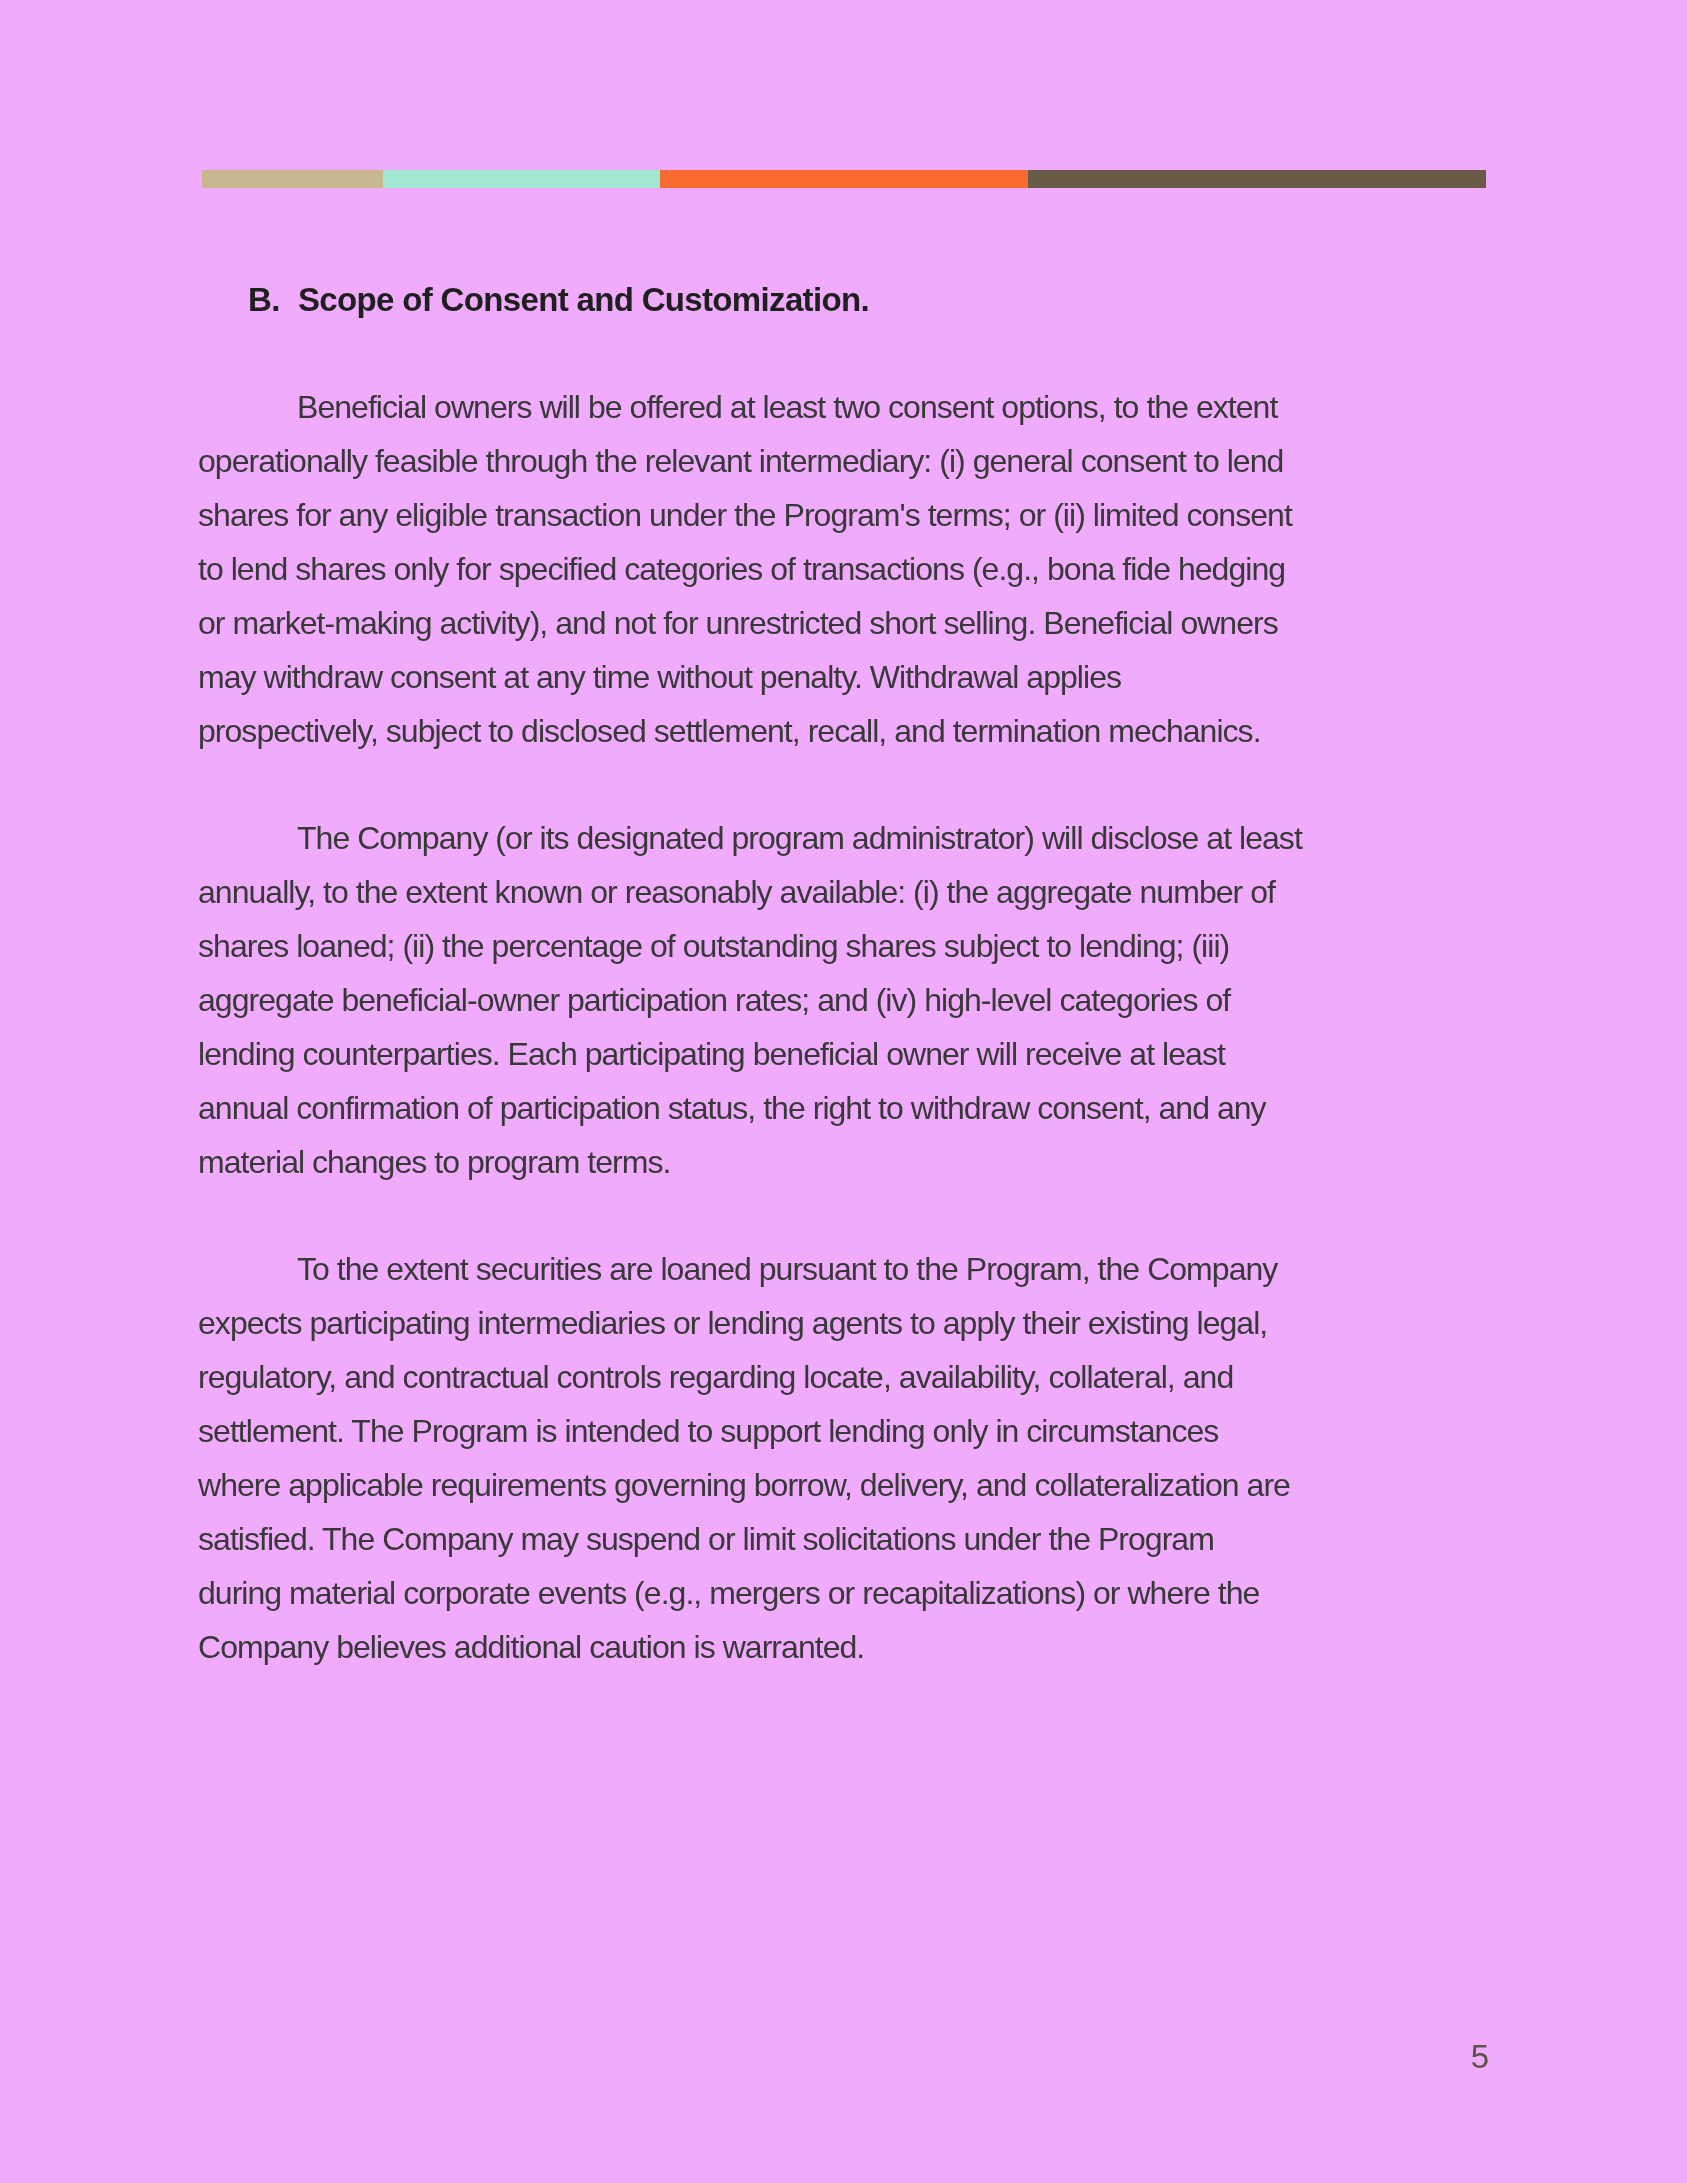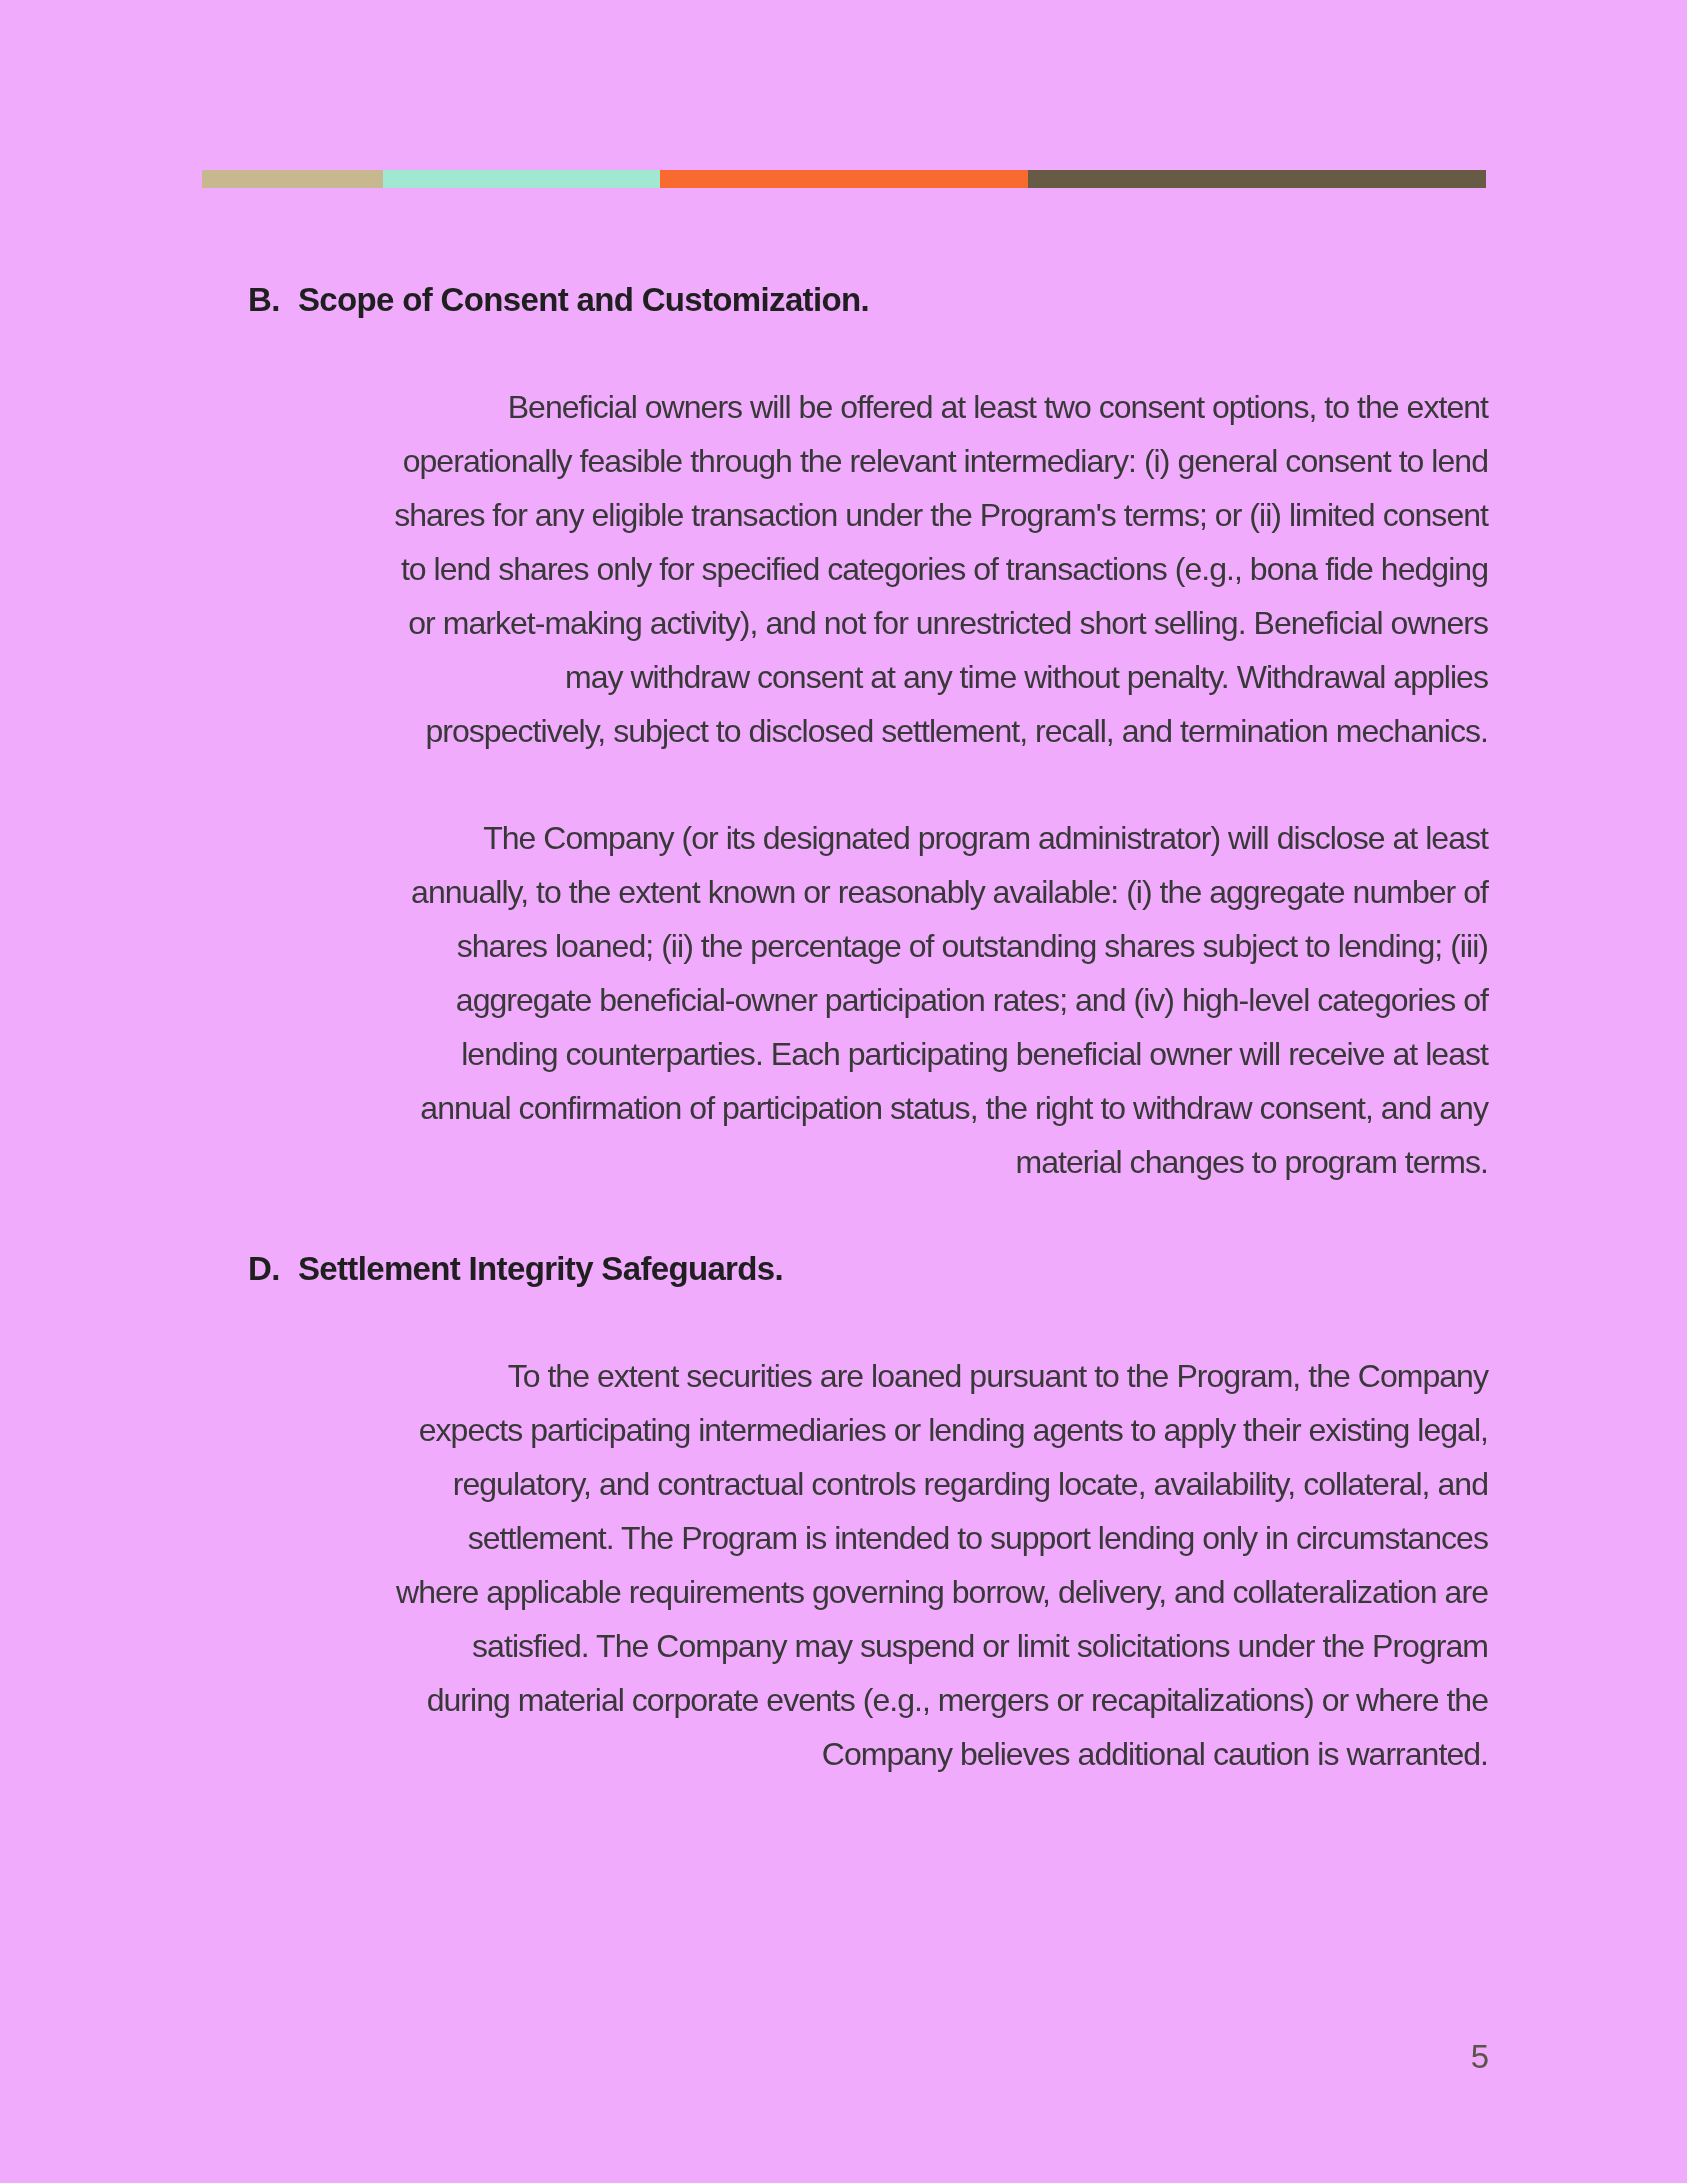--- a/index.html
+++ b/index.html
@@ -40,21 +40,20 @@
     letter-spacing:-0.02em;
   }
   .section-letter{
     display:inline-block;
     width:50px;
   }
   .body-text{
     margin:53px 0;
     white-space:pre;
     text-indent:99px;
-    text-align:right;
   }
   .page-number{
     position:absolute;
     top:2030px;
     right:198px;
     font-size:33px;
     line-height:54px;
     color:#5a5446;
   }
 </style>
@@ -84,23 +83,20 @@
 prospectively, subject to disclosed settlement, recall, and termination mechanics.</div>
 
     <div class="body-text">The Company (or its designated program administrator) will disclose at least
 annually, to the extent known or reasonably available: (i) the aggregate number of
 shares loaned; (ii) the percentage of outstanding shares subject to lending; (iii)
 aggregate beneficial-owner participation rates; and (iv) high-level categories of
 lending counterparties. Each participating beneficial owner will receive at least
 annual confirmation of participation status, the right to withdraw consent, and any
 material changes to program terms.</div>
 
-    <div class="section-heading">
-      <span class="section-letter">D.</span><span>Settlement Integrity Safeguards.</span>
-    </div>
     <div class="body-text">To the extent securities are loaned pursuant to the Program, the Company
 expects participating intermediaries or lending agents to apply their existing legal,
 regulatory, and contractual controls regarding locate, availability, collateral, and
 settlement. The Program is intended to support lending only in circumstances
 where applicable requirements governing borrow, delivery, and collateralization are
 satisfied. The Company may suspend or limit solicitations under the Program
 during material corporate events (e.g., mergers or recapitalizations) or where the
 Company believes additional caution is warranted.</div>
 
   </div>

